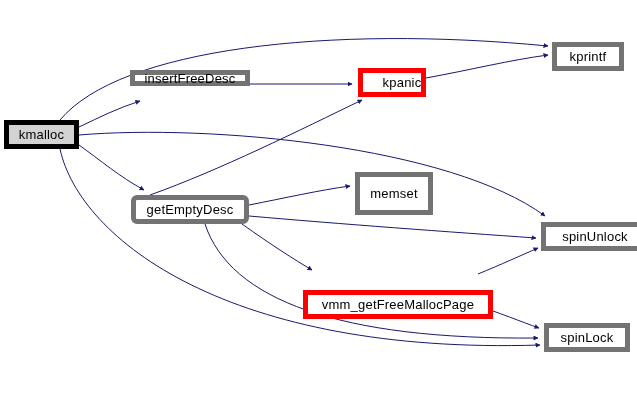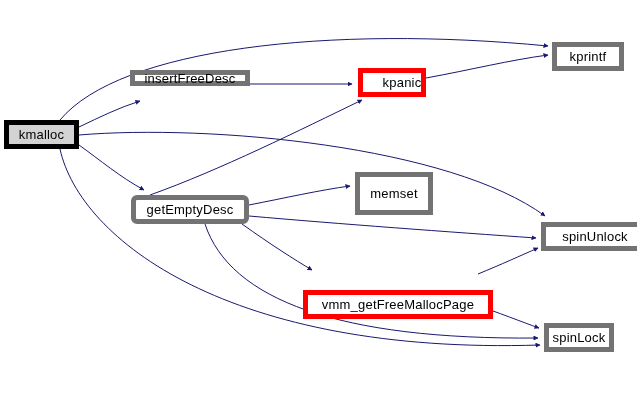--- a/index.html
+++ b/index.html
@@ -93,17 +93,17 @@
       </div>
       <div class="node" style="left: 355px; top: 172px; width: 78px; height: 43px;">
         <span class="node-label">memset</span>
       </div>
       <div class="node" style="left: 541px; top: 222px; width: 108px; height: 29px;">
         <span class="node-label">spinUnlock</span>
       </div>
       <div class="node red" style="left: 303px; top: 274px; width: 190px; height: 29px; margin-top: 16px;">
         <span class="node-label">vmm_getFreeMallocPage</span>
       </div>
-      <div class="node" style="left: 544px; top: 323px; width: 70px; height: 29px;">
+      <div class="node" style="left: 544px; top: 323px; width: 86px; height: 29px;">
         <span class="node-label">spinLock</span>
       </div>
     </div>
 </div>
 
 </body></html>

